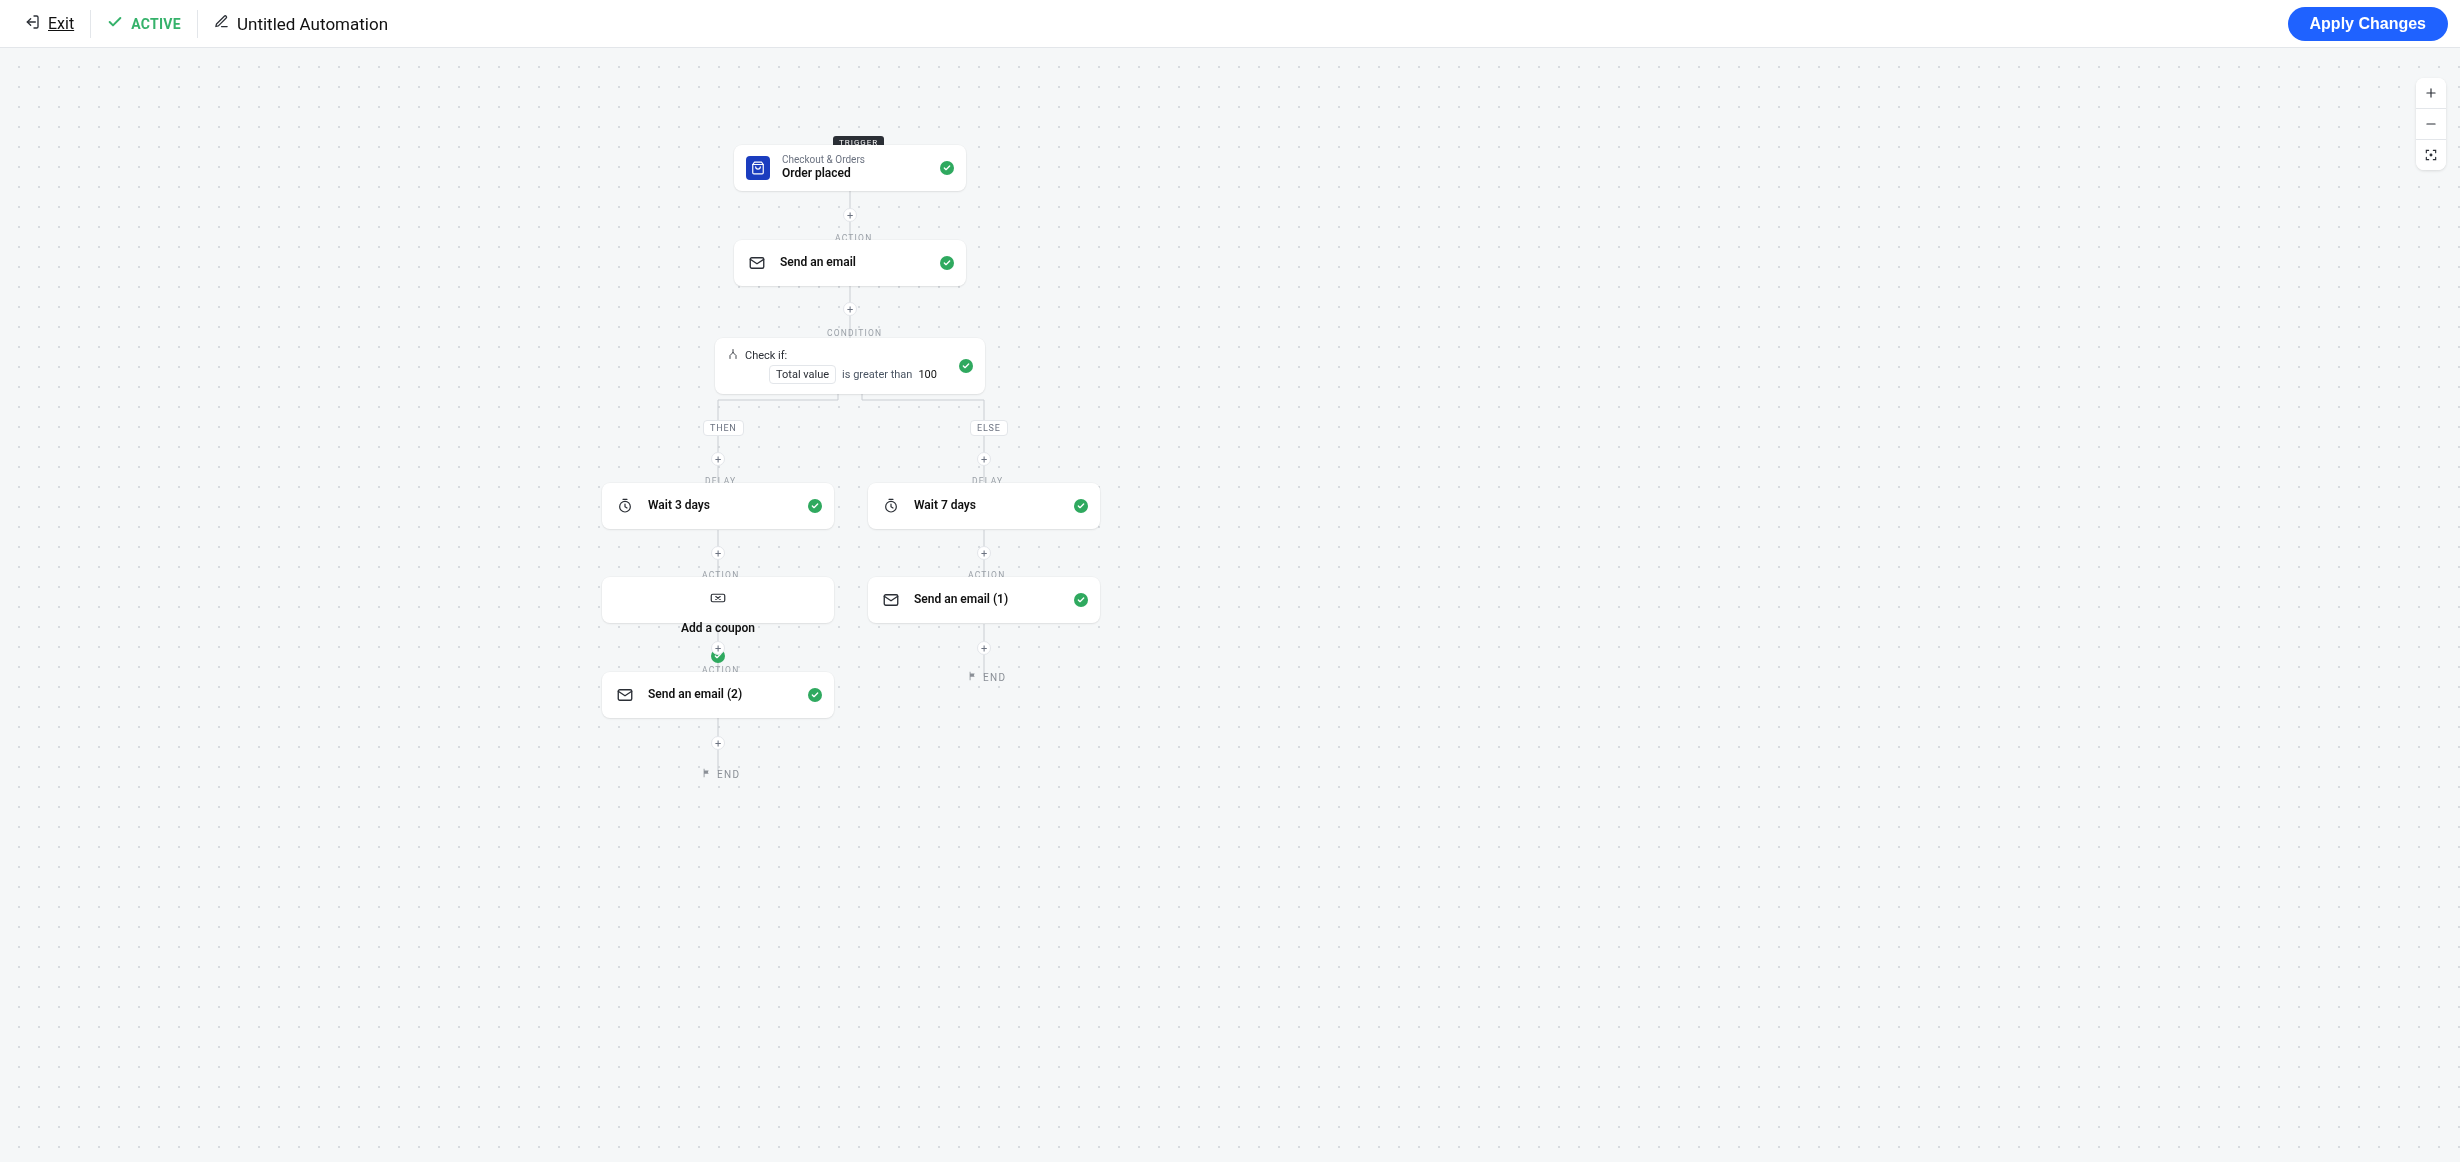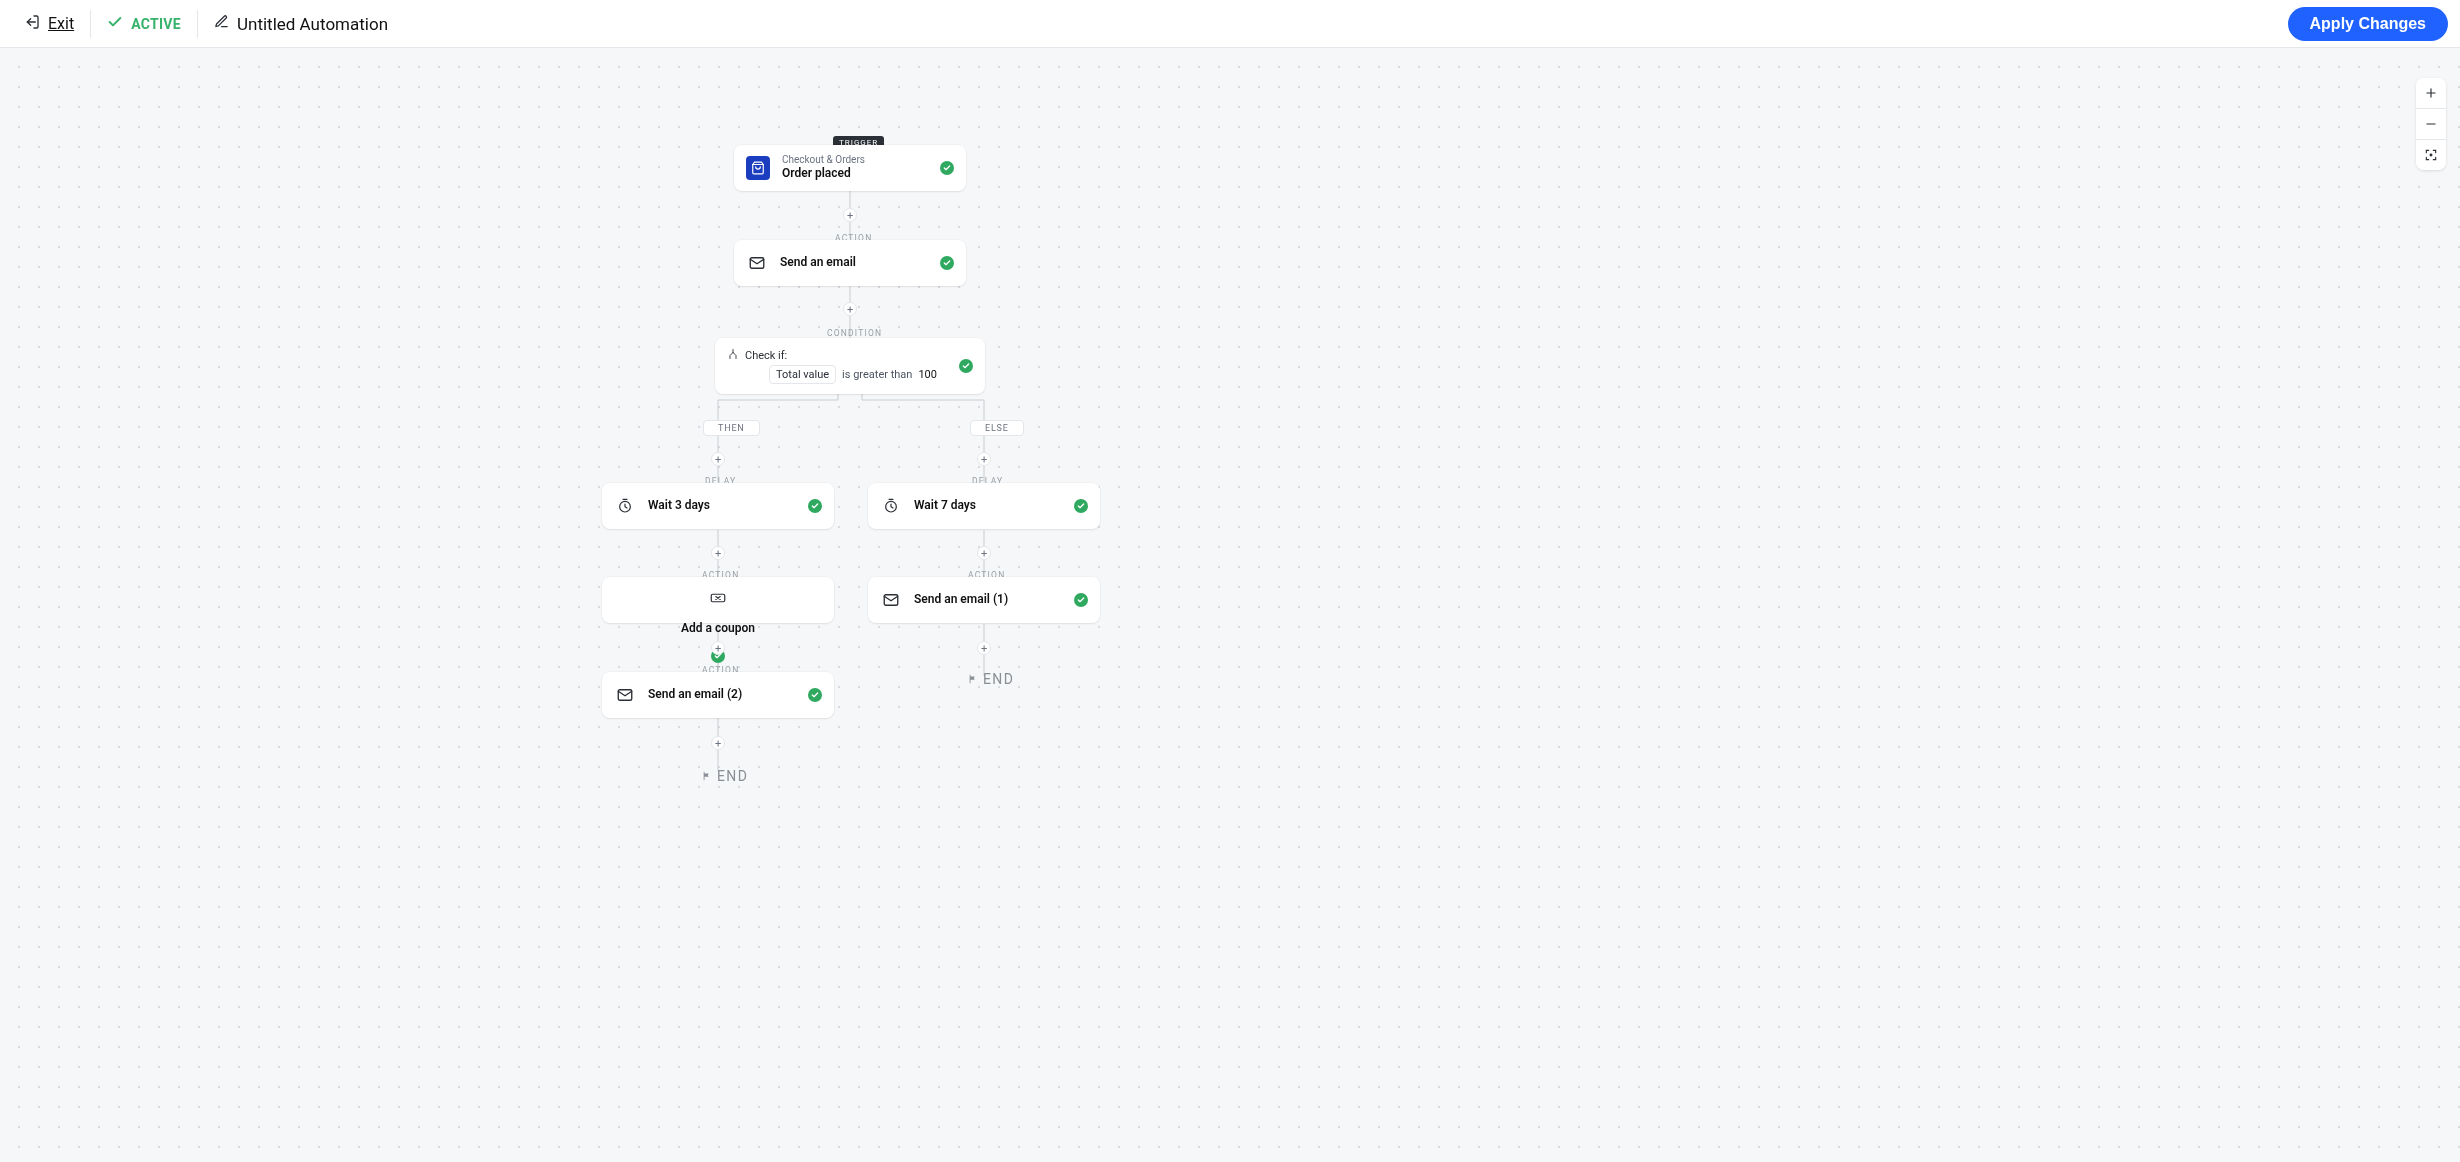--- a/index.html
+++ b/index.html
@@ -72,39 +72,39 @@
     display:flex; align-items:center; justify-content:center; color:#fff; flex-shrink:0;
   }
   .card .status svg { display:block; }
 
   .cond .cond-body { flex:1; display:flex; flex-direction:column; gap:2px;}
   .cond .row1 { display:flex; align-items:center; gap:6px; font-size:11px; color:#2b2f36;}
   .cond .row2 { display:flex; align-items:center; gap:6px; font-size:11px; color:#4b5563;margin-left:42px;}
   .chip { background:#fff; border:1px solid var(--border); border-radius:4px; padding:2px 6px; font-size:11px; color:#2b2f36;}
   .chip-node {
     position:absolute; background:#fff; border:1px solid var(--border); border-radius:4px;
-    font-size:9px; letter-spacing:.8px; color:#6b7280; padding:2px 14px;
+    font-size:9px; letter-spacing:.8px; color:#6b7280; padding:2px 6px;
     cursor:default;
   }
   .trigger-tag {
     position:absolute; background:#2b2f36; color:#fff; font-size:8px; letter-spacing:1px;
     padding:2px 6px; border-radius:3px;
   }
   .tiny-label {
     position:absolute; font-size:8.5px; letter-spacing:1.2px; color:#9aa0a7;
   }
   .plus-node {
     position:absolute; width:14px; height:14px; border-radius:50%; background:#fff;
     border:1px solid var(--border); display:flex; align-items:center; justify-content:center;
     color:#6b7280; font-size:11px; line-height:1; cursor:pointer;
   }
   .plus-node::before { content:"+"; }
   .end-node {
     position:absolute; display:flex; align-items:center; gap:5px;
-    font-size:14px; letter-spacing:1.4px; color:#8a8f96;
+    font-size:10px; letter-spacing:1.4px; color:#8a8f96;
   }
 
   
   .zoom {
     position:absolute; right:14px; top:30px;
     background:#fff; border-radius:8px;
     box-shadow: 0 1px 3px rgba(0,0,0,.12);
     display:flex; flex-direction:column; width:30px; overflow:hidden;
   }
   .zoom button {

